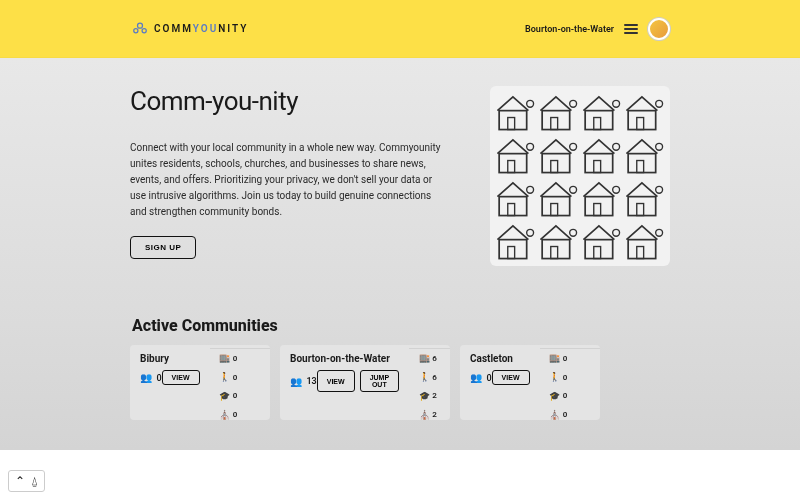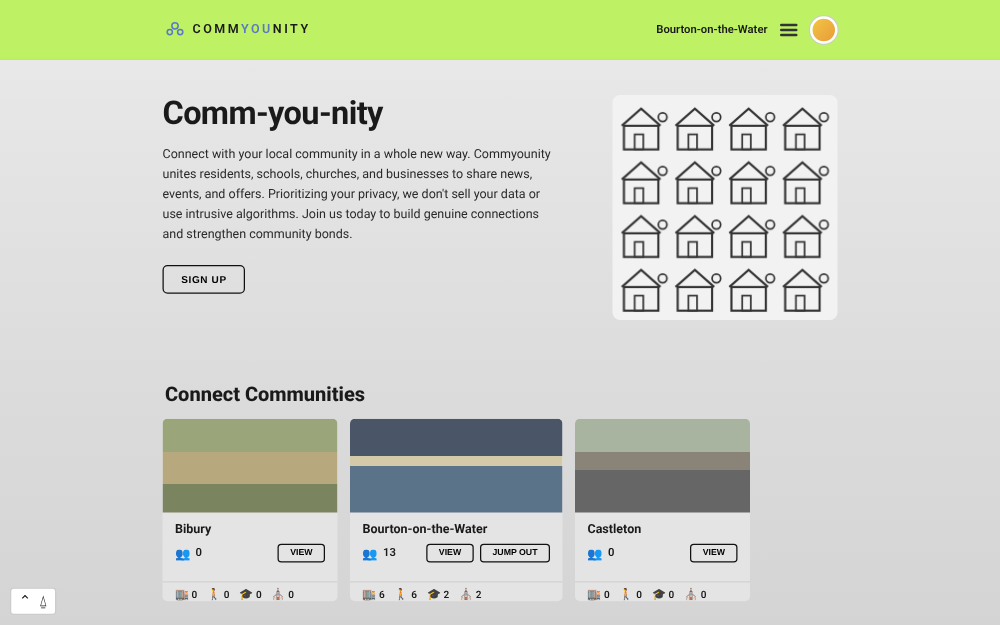--- a/index.html
+++ b/index.html
@@ -1,39 +1,39 @@
 <!DOCTYPE html>
 <html><head>
 <meta charset="utf-8">
 <style>
 *{margin:0;padding:0;box-sizing:border-box}
 body{font-family:-apple-system,BlinkMacSystemFont,"Segoe UI",Roboto,sans-serif;background:#fff;color:#1a1a1a;width:800px;height:500px;overflow:hidden}
-.topbar{height:48px;background:#bef264;display:flex;align-items:center;justify-content:space-between;padding:0 130px 0 130px;border-bottom:1px solid rgba(0,0,0,0.02)}
+.topbar{height:58px;background:#fde047;display:flex;align-items:center;justify-content:space-between;padding:0 130px 0 130px;border-bottom:1px solid rgba(0,0,0,0.02)}
 .logo{display:flex;align-items:center;gap:4px}
 .logo-icon{width:20px;height:20px;display:flex;align-items:center;justify-content:center}
 .logo-text{font-size:10px;font-weight:600;letter-spacing:2px}
 .logo-text .you{color:#5a7bc4}
 .topbar-right{display:flex;align-items:center;gap:10px}
 .loc-label{font-size:9px;font-weight:600}
 .burger{display:flex;flex-direction:column;gap:2px;cursor:pointer}
 .burger span{width:14px;height:2px;background:#333;border-radius:1px}
 .avatar{width:22px;height:22px;border-radius:50%;background:linear-gradient(135deg,#f4c542,#e89b3a);border:2px solid #fff;box-shadow:0 0 0 1px #ccc}
 .hero{background:linear-gradient(180deg,#e8e8e8,#dcdcdc);padding:28px 130px 40px;display:flex;gap:40px;align-items:flex-start}
 .hero-left{flex:1;max-width:340px}
-.hero-title{font-size:26px;font-weight:700;margin-bottom:10px;letter-spacing:-0.5px}
+.hero-title{font-size:26px;font-weight:400;margin-bottom:24px;letter-spacing:-0.5px}
 .hero-desc{font-size:10px;line-height:1.6;color:#2a2a2a;margin-bottom:16px}
 .hero-buttons{display:flex;gap:22px}
 .btn{border:1.5px solid #111;background:transparent;padding:6px 14px;font-size:8px;font-weight:700;letter-spacing:0.5px;cursor:pointer;border-radius:4px}
 .hero-img{width:180px;height:180px;background:#f2f2f2;border-radius:6px;display:flex;flex-wrap:wrap;overflow:hidden;padding:4px}
 .hero-img svg{width:100%;height:100%}
 .section{background:linear-gradient(180deg,#dcdcdc,#d4d4d4);padding:10px 0 30px}
 .section-inner{width:540px;margin:0 auto}
 .section-title{font-size:16px;font-weight:800;margin-bottom:10px;padding-left:2px}
 .cards{display:flex;gap:10px}
-.card{background:#e4e4e4;border-radius:4px;overflow:hidden;width:140px;display:flex;flex-direction:column}
+.card{background:#e4e4e4;border-radius:4px;overflow:hidden;width:140px;display:flex;}
 .card.wide{width:170px}
 .card-img{height:75px;background:#888}
 .card-img.bibury{background:linear-gradient(180deg,#9aa67a 35%,#b8a87e 35%,#b8a87e 70%,#7a8560 70%)}
 .card-img.bourton{background:linear-gradient(180deg,#4a5568 40%,#d4c9a8 40%,#d4c9a8 50%,#5a7388 50%)}
 .card-img.castleton{background:linear-gradient(180deg,#a8b4a0 35%,#8a8478 35%,#8a8478 55%,#666 55%)}
 .card-body{padding:8px 10px}
 .card-title{font-size:10px;font-weight:700;margin-bottom:6px}
 .card-row{display:flex;align-items:center;justify-content:space-between;margin-bottom:4px}
 .stat{display:flex;align-items:center;gap:4px;font-size:9px;font-weight:600}
 .stat-icon{font-size:10px;color:#555}
@@ -87,21 +87,21 @@
         <circle cx="21" cy="8" r="2" fill="none" stroke="#333" stroke-width="0.8"></circle>
       </pattern>
         </defs>
       <rect width="100" height="100" fill="url(#h)"></rect>
     </svg>
   </div>
 </div>
 
 <div class="section">
   <div class="section-inner">
-    <h2 class="section-title">Connect Communities</h2>
+    <h2 class="section-title">Active Communities</h2>
     <div class="cards">
 
       <div class="card">
         <div class="card-img bibury"></div>
         <div class="card-body">
           <div class="card-title">Bibury</div>
           <div class="card-row">
             <div class="stat">
                 <span class="stat-icon">👥</span>
                 <span>0</span>

